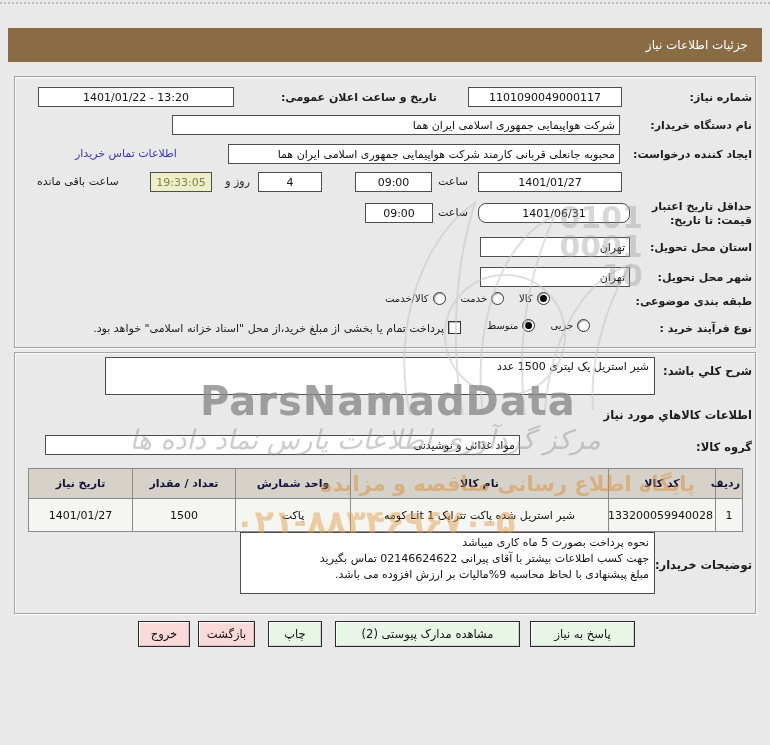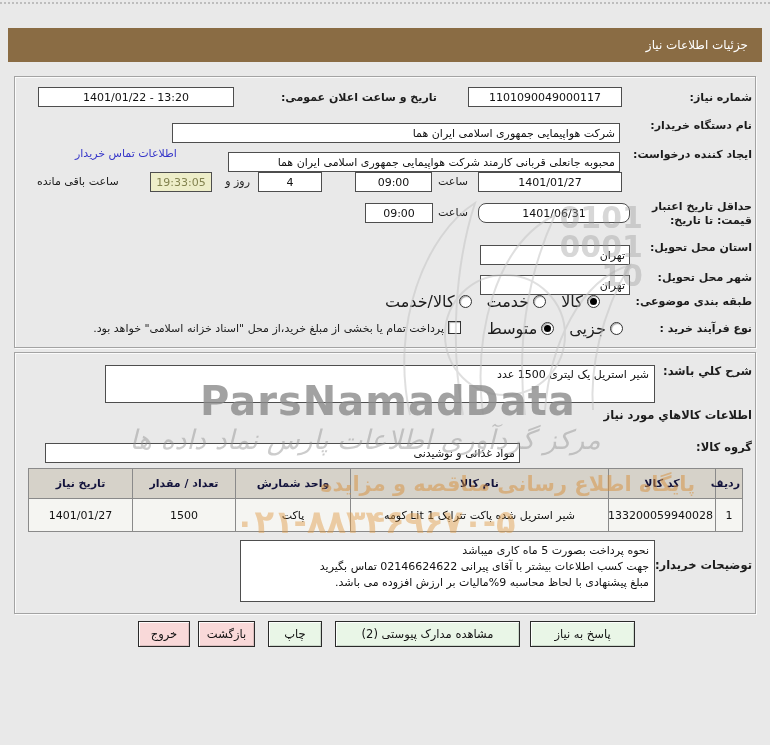--- a/index.html
+++ b/index.html
@@ -15,32 +15,32 @@
     box-shadow:1px 1px 0 #fbfbfb, inset 1px 1px 0 #fbfbfb;background:transparent;}
   .gb1{top:76px;height:270px;}
   .gb2{top:352px;height:260px;}
 
   .lbl{position:absolute;font-weight:bold;font-size:11px;color:#1c1c1c;direction:rtl;white-space:nowrap;z-index:2;}
   .lbl.wrap{white-space:normal;text-align:right;line-height:14px;}
 
   .vbox{position:absolute;background:#fff;border:1px solid #4e4e4e;height:20px;font-size:11px;color:#111;
     display:flex;align-items:center;box-sizing:border-box;padding:0 4px;z-index:2;}
   .vbox.center{justify-content:center;direction:ltr;}
-  .vbox.rtl{direction:rtl;justify-content:flex-start;margin-top:8px;}
+  .vbox.rtl{direction:rtl;justify-content:flex-start;}
   .vbox.timer{background:#eeeec9;color:#82824e;justify-content:center;direction:ltr;}
   .vbox.area{height:auto;align-items:flex-start;padding:2px 5px;}
 
   .link{position:absolute;color:#3636c9;font-size:11px;direction:rtl;cursor:pointer;z-index:2;white-space:nowrap;}
 
   .radio-row{position:absolute;display:flex;direction:rtl;align-items:center;gap:15px;z-index:2;}
   .radio-item{display:flex;direction:rtl;align-items:center;gap:4px;}
   .radio{width:13px;height:13px;border-radius:50%;background:#fff;border:1px solid #333;
     box-shadow:inset 1px 1px 1px rgba(0,0,0,.35);box-sizing:border-box;flex:none;}
   .radio.checked::after{content:"";display:block;width:7px;height:7px;margin:2px;border-radius:50%;background:#000;}
-  .opt-label{font-size:16px;color:#1c1c1c;}
+  .opt-label{font-size:10px;color:#1c1c1c;}
   .checkbox{position:absolute;width:13px;height:13px;background:#fff;border:1px solid #333;
     box-shadow:inset 1px 1px 1px rgba(0,0,0,.3);box-sizing:border-box;z-index:2;}
   .note-text{position:absolute;font-size:11px;color:#1c1c1c;direction:rtl;text-align:right;z-index:2;}
 
   table.goods{position:absolute;left:28px;top:468px;width:714px;border-collapse:collapse;direction:rtl;z-index:2;
     font-size:11px;color:#111;background:#f5f5f2;border:1px solid #8a8a8a;table-layout:fixed;}
   table.goods th{background:#d6d2c9;color:#13133c;font-weight:bold;border:1px solid #8a8a8a;height:29px;padding:0 2px;}
   table.goods td{border:1px solid #8a8a8a;height:32px;text-align:center;padding:0 2px;overflow:hidden;white-space:nowrap;}
 
   .btn{position:absolute;top:621px;height:26px;border:1px solid #2a2a2a;font-size:11.5px;color:#141414;

